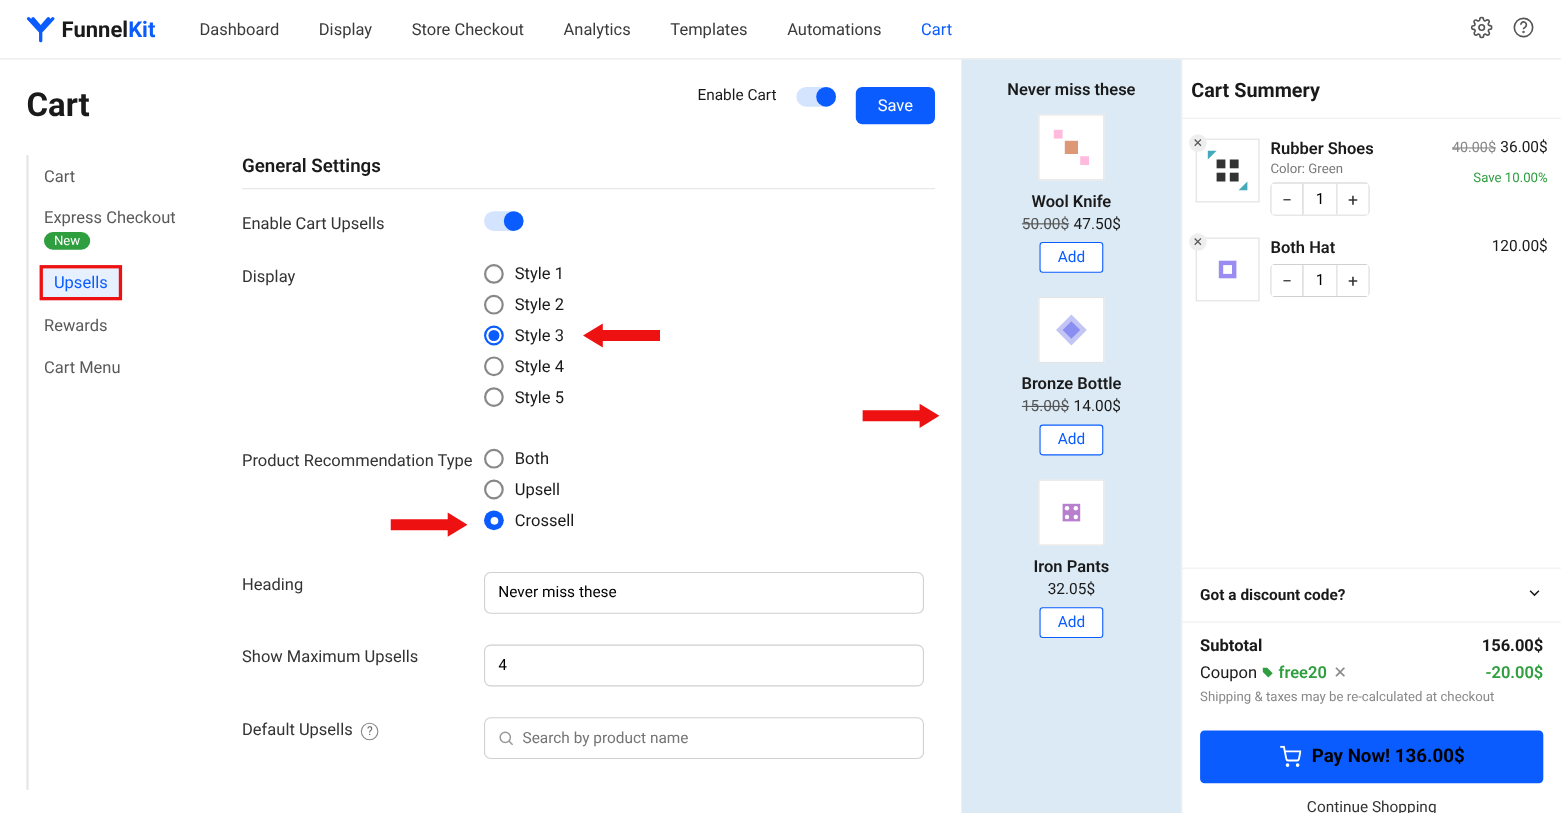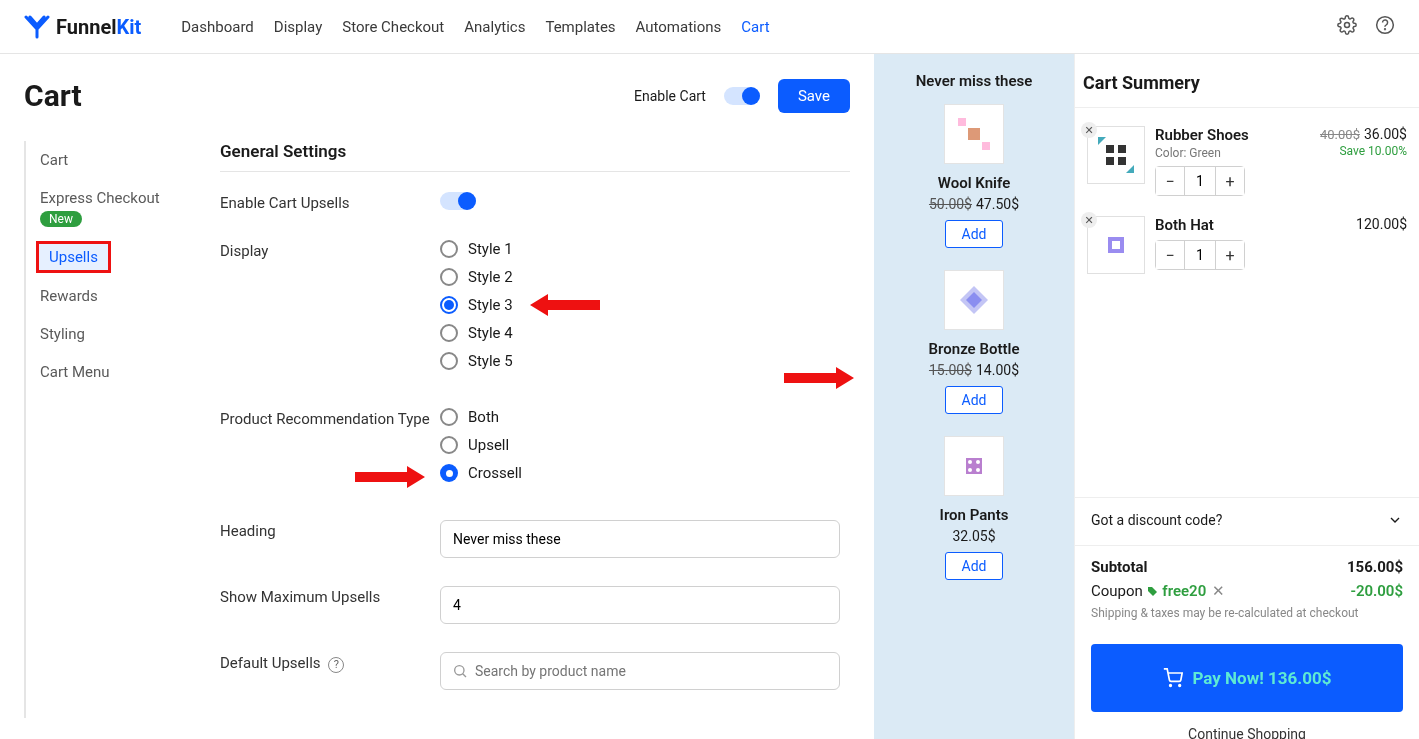--- a/index.html
+++ b/index.html
@@ -1,30 +1,30 @@
 <!DOCTYPE html>
 <html><head>
 <meta charset="utf-8">
 <style>
 *{box-sizing:border-box;margin:0;padding:0;font-family:-apple-system,BlinkMacSystemFont,"Segoe UI",Roboto,sans-serif}
 body{background:#fff;color:#1a1a1a;font-size:14px}
 .topbar{display:flex;align-items:center;height:54px;padding:0 24px;border-bottom:1px solid #e5e5e5}
 .logo{display:flex;align-items:center;font-weight:700;font-size:20px;margin-right:40px}
 .logo svg{margin-right:6px}
 .logo .blue{color:#0b5cff}
-.topnav{display:flex;gap:20px;flex:1}
+.topnav{display:flex;gap:36px;flex:1}
 .topnav a{color:#3a3a3a;text-decoration:none;font-size:15px;cursor:pointer}
 .topnav a.active{color:#0b5cff}
 .topicons{display:flex;gap:18px;align-items:center}
 .topicons span{cursor:pointer;color:#555}
 .page{display:flex}
 .main{flex:1;padding:24px 24px 40px 24px;min-width:0}
 .pagehead{display:flex;align-items:center;margin-bottom:28px}
 .pagehead h1{font-size:30px;font-weight:700;flex:1}
-.pagehead .right{display:flex;align-items:center;gap:18px}
+.pagehead .right{display:flex;gap:18px}
 .toggle{position:relative;width:36px;height:18px;background:#d4e4ff;border-radius:10px;cursor:pointer}
 .toggle .knob{position:absolute;width:18px;height:18px;background:#0b5cff;border-radius:50%;right:0;top:0}
 .btn-outline{border:1px solid #0b5cff;color:#0b5cff;background:#fff;border-radius:6px;padding:8px 18px;font-size:14px;cursor:pointer}
 .btn-primary{border:none;background:#0b5cff;color:#fff;border-radius:6px;padding:8px 20px;font-size:15px;cursor:pointer;font-weight:400}
 .content{display:flex;gap:0}
 .sidenav{width:172px;border-left:2px solid #e5e5e5}
 .sidenav .item{padding:10px 14px;color:#5a5a5a;cursor:pointer;font-size:15px;border-left:2px solid transparent;margin-left:-2px}
 .sidenav .item.hl{display:inline-block;border:3px solid #e11;background:#e6f0ff;color:#0b5cff;padding:4px 10px;margin:4px 0 4px 10px}
 .sidenav .badge{display:inline-block;background:#2e9e3f;color:#fff;font-size:12px;border-radius:10px;padding:1px 9px;margin-top:4px}
 .settings{flex:1;padding-left:24px}
@@ -56,34 +56,34 @@
 .cart{width:345px;border-left:1px solid #eee;display:flex;flex-direction:column}
 .cart h2{font-size:18px;font-weight:700;padding:18px 8px 14px}
 .cart .items{border-top:1px solid #eee;padding:8px 0;flex:1;overflow:auto}
 .citem{display:flex;padding:10px 12px;gap:10px;position:relative}
 .cimg{width:58px;height:58px;border:1px solid #e0e0e0;display:flex;align-items:center;justify-content:center;flex-shrink:0}
 .cinfo{flex:1}
 .cname{font-weight:600;font-size:15px}
 .copt{font-size:12px;color:#777;margin-top:2px}
 .cprice{text-align:right;font-size:14px}
 .cprice .strike{text-decoration:line-through;color:#888;font-size:13px;margin-right:4px}
-.csave{color:#2e9e3f;font-size:12px;margin-top:2px}
+.csave{color:#2e9e3f;font-size:12px;margin-top:12px}
 .qty{display:inline-flex;border:1px solid #d0d0d0;border-radius:4px;margin-top:6px}
 .qty button{width:28px;height:28px;border:none;background:#fff;cursor:pointer;font-size:16px;color:#333}
 .qty input{width:32px;text-align:center;border:none;border-left:1px solid #d0d0d0;border-right:1px solid #d0d0d0;font-size:14px}
 .rm{position:absolute;left:6px;top:6px;background:#eee;width:16px;height:16px;border-radius:50%;font-size:11px;display:flex;align-items:center;justify-content:center;cursor:pointer;color:#555}
-.discrow{border-top:1px solid #eee;padding:14px 16px;display:flex;justify-content:space-between;font-weight:400;cursor:pointer}
+.discrow{border-top:1px solid #eee;padding:14px 16px;display:flex;justify-content:space-between;align-items:center;font-weight:700;cursor:pointer}
 .totals{border-top:1px solid #eee;padding:12px 16px}
 .trow{display:flex;justify-content:space-between;margin-bottom:6px;font-size:15px}
 .trow.sub{font-weight:700}
 .trow .green{color:#2e9e3f;font-weight:600}
 .coupon-code{color:#2e9e3f;font-weight:600}
 .coupon-x{color:#888;cursor:pointer;margin-left:2px}
 .taxnote{font-size:12px;color:#888;margin-top:2px}
-.paybtn{margin:12px 16px 8px;background:#0b5cff;color:#5eead4;border:none;border-radius:4px;padding:24px;font-size:17px;font-weight:700;cursor:pointer;display:flex;align-items:center;justify-content:center;gap:10px}
+.paybtn{margin:12px 16px 8px;background:#0b5cff;color:#000000;border:none;border-radius:4px;padding:14px;font-size:17px;font-weight:700;cursor:pointer;display:flex;align-items:center;justify-content:center;gap:10px}
 .contshop{text-align:center;padding:6px 0 16px;font-size:14px;color:#333;cursor:pointer}
 
 .redarrow{position:absolute}
 </style>
 </head>
 <body>
 
 <div class="topbar">
   <div class="logo">
     <svg width="26" height="24" viewBox="0 0 26 24">
@@ -129,21 +129,20 @@
 
     <div class="content" style="position:relative">
       <div class="sidenav">
         <div class="item">Cart</div>
         <div class="item">
           <span>Express Checkout</span><br>
           <span class="badge">New</span>
         </div>
         <div class="item hl">Upsells</div>
         <div class="item">Rewards</div>
-        <div class="item">Styling</div>
         <div class="item">Cart Menu</div>
       </div>
 
       <div class="settings">
         <h2>General Settings</h2>
 
         <div class="row">
           <div class="lbl">Enable Cart Upsells</div>
           <div class="val">
               <div class="toggle">

